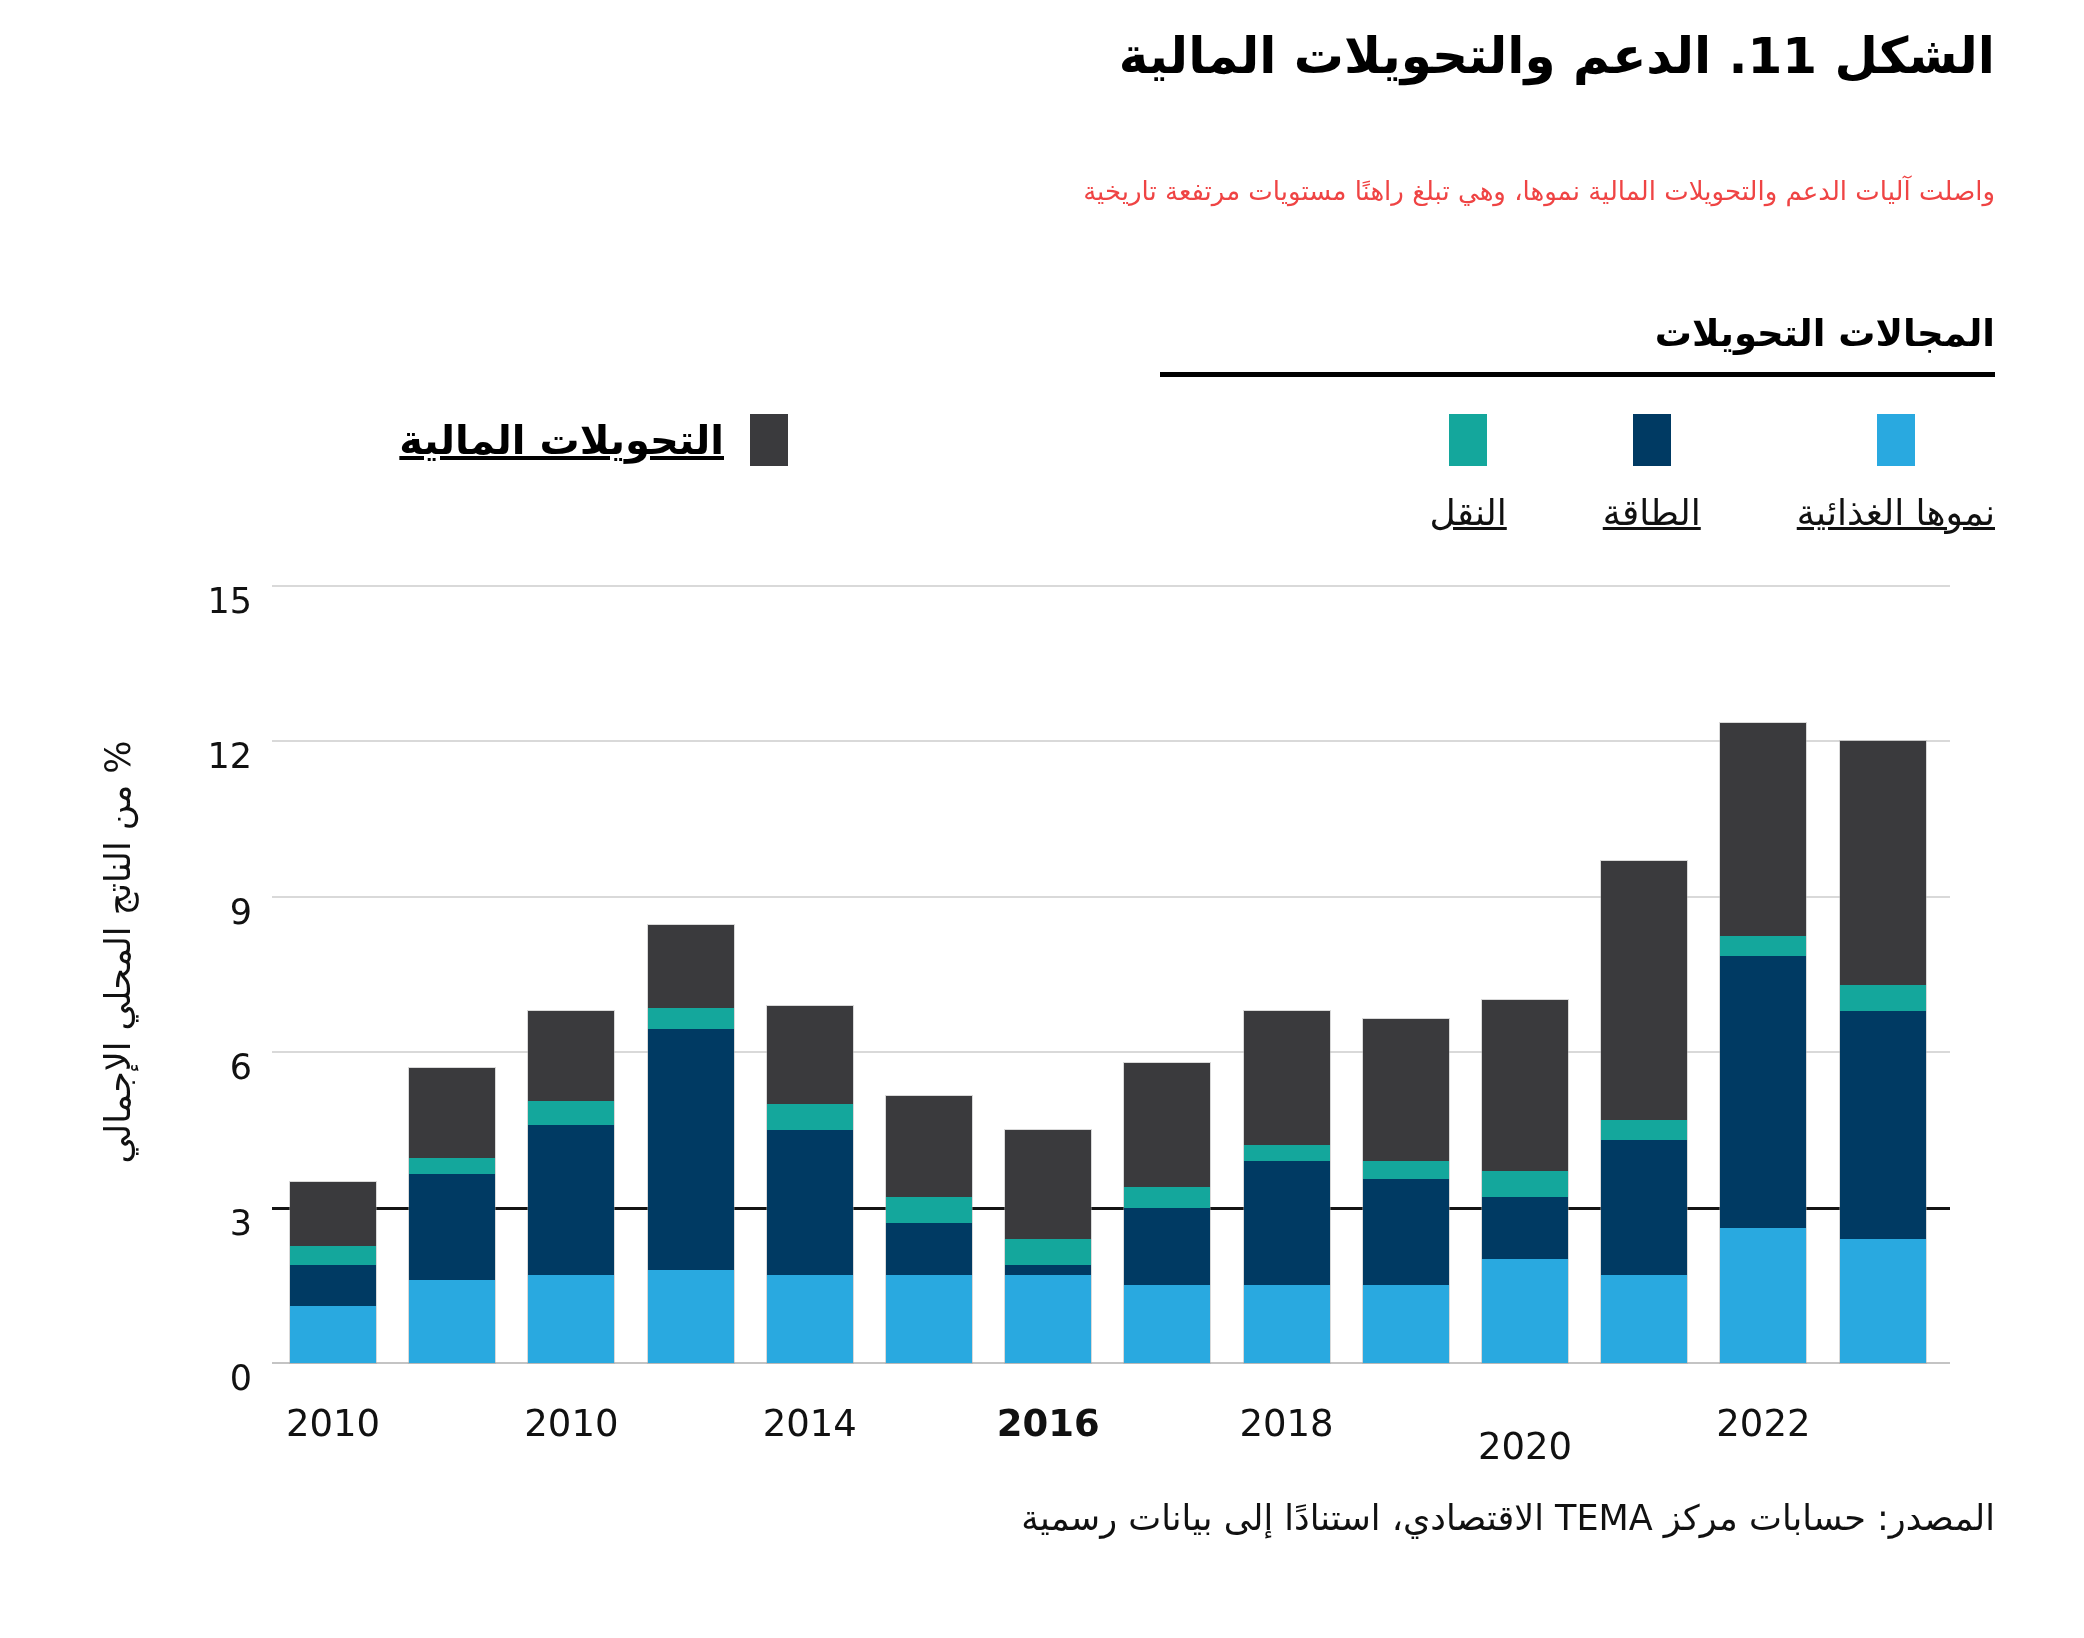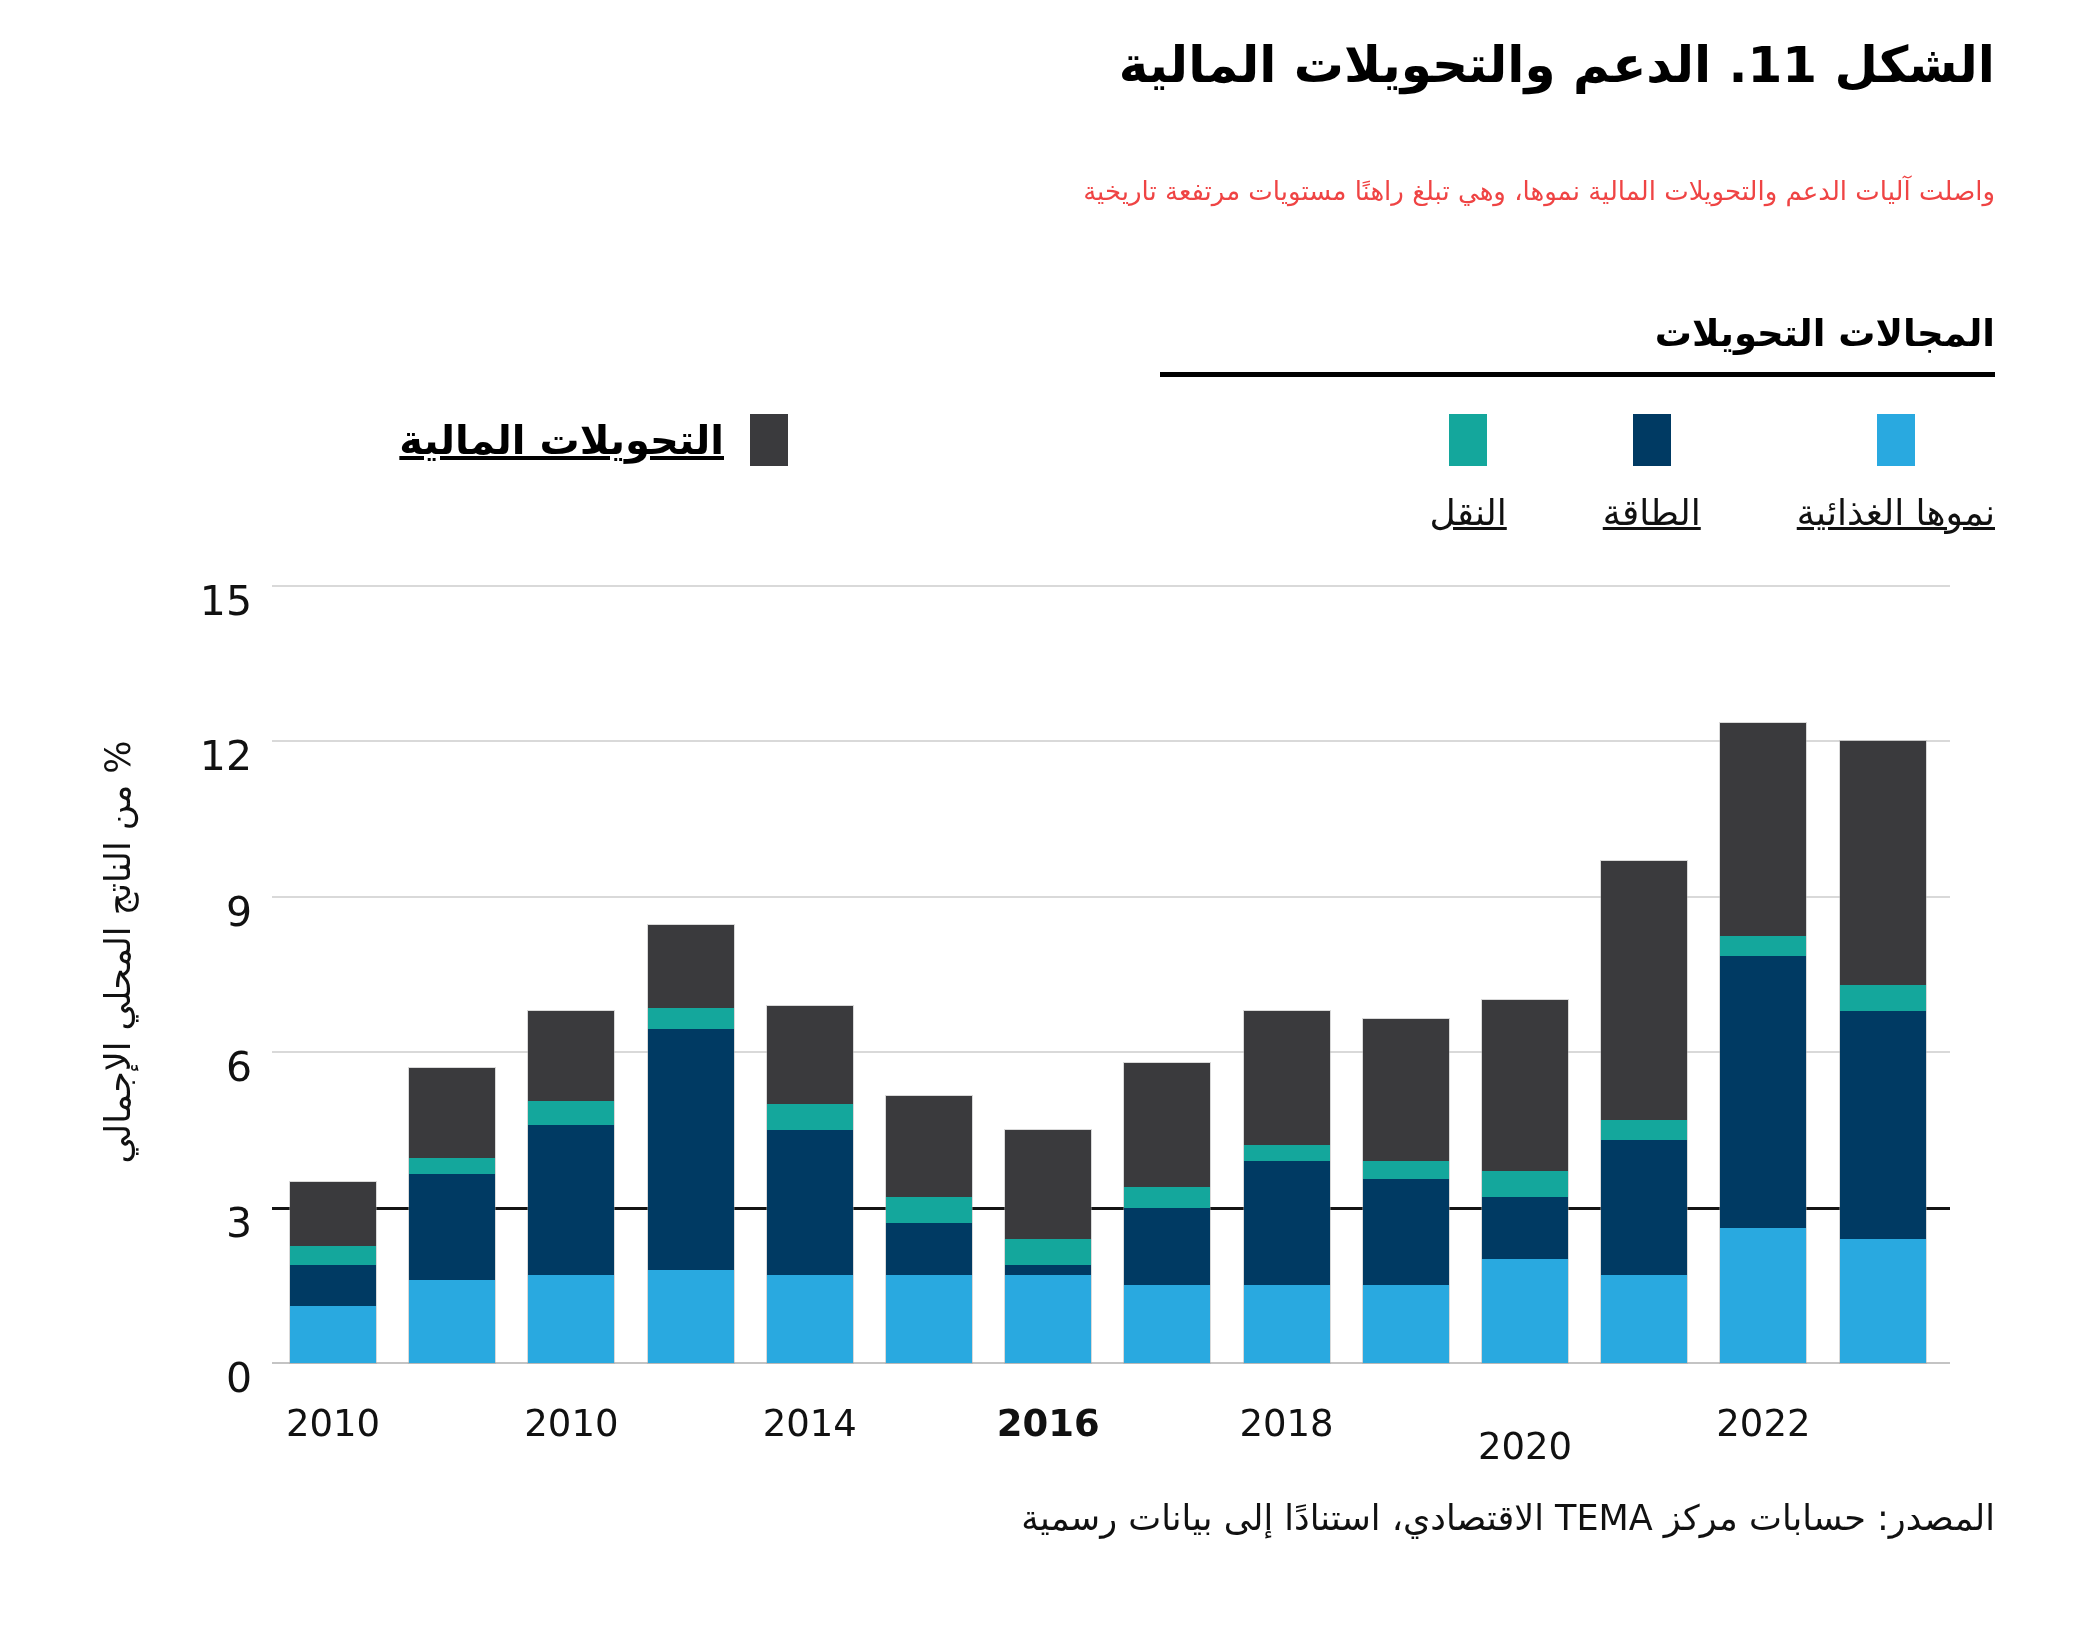--- a/index.html
+++ b/index.html
@@ -2,21 +2,21 @@
 <html lang="ar" dir="rtl"><head>
 <meta charset="utf-8">
 <style>
   html,body{margin:0;padding:0;background:#ffffff;}
   body{
     font-family:"DejaVu Sans", sans-serif;
     width:2084px;height:1638px;position:relative;overflow:hidden;color:#000;
   }
   .abs{position:absolute;}
   .page-title{
-    top:36px;right:89px;font-size:50px;font-weight:700;letter-spacing:-0.5px;
+    top:27px;right:89px;font-size:50px;font-weight:700;letter-spacing:-0.5px;
   }
   .page-subtitle{
     top:176px;right:89px;font-size:26px;font-weight:400;color:#ef4444;
   }
   .legend-group-title{
     top:312px;right:89px;font-size:37px;font-weight:700;
   }
   .legend-underline{
     top:372px;right:89px;width:835px;height:5px;background:#000;
   }
@@ -34,21 +34,21 @@
     left:118px;top:952px;transform:translate(-50%,-50%) rotate(-90deg);
     transform-origin:center;white-space:nowrap;font-size:35px;color:#111;direction:rtl;
   }
   .plot{
     left:272px;top:586px;width:1678px;height:777px;direction:ltr;
   }
   .gridline{position:absolute;left:0;width:100%;height:2px;background:#d9d9d9;}
   .gridline.zero{background:#c4c4c4;}
   .gridline.ref{background:#141414;height:3px;z-index:2;}
   .ytick{
-    position:absolute;width:110px;text-align:right;font-size:41px;color:#111;
+    position:absolute;width:110px;text-align:right;font-size:35px;color:#111;
     line-height:35px;left:142px;direction:ltr;
   }
   .bar{
     position:absolute;bottom:0;display:flex;flex-direction:column-reverse;z-index:3;
     box-shadow:0 0 0 1px rgba(170,170,170,0.45);
   }
   .bar-seg{width:100%;}
   .xtick{
     position:absolute;top:1402px;width:160px;text-align:center;font-size:37px;color:#111;
     direction:ltr;

